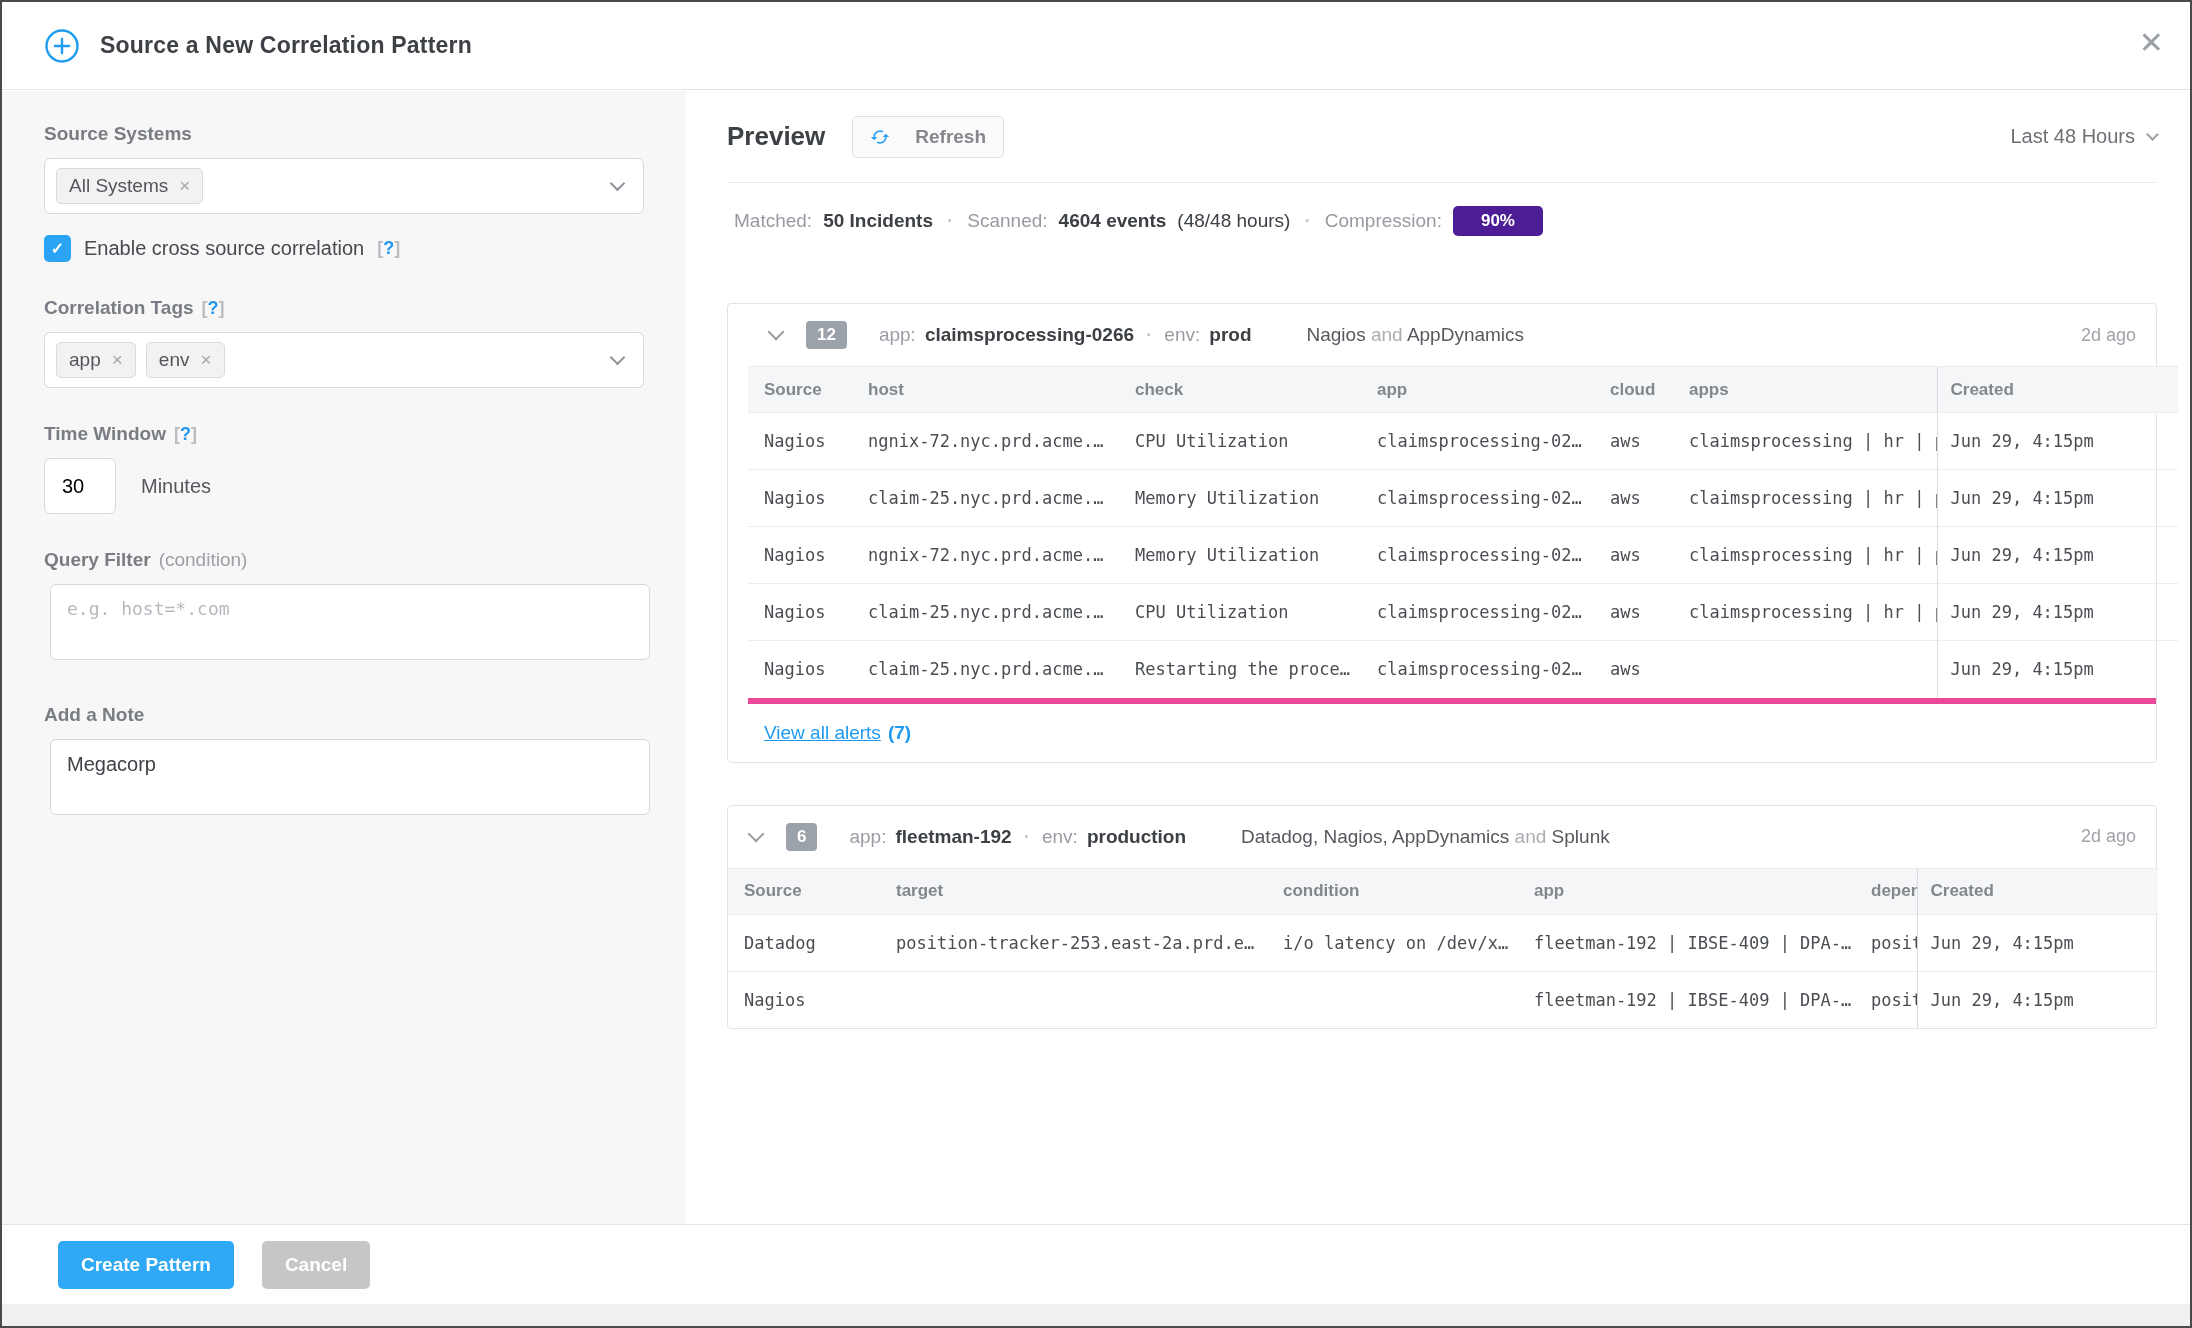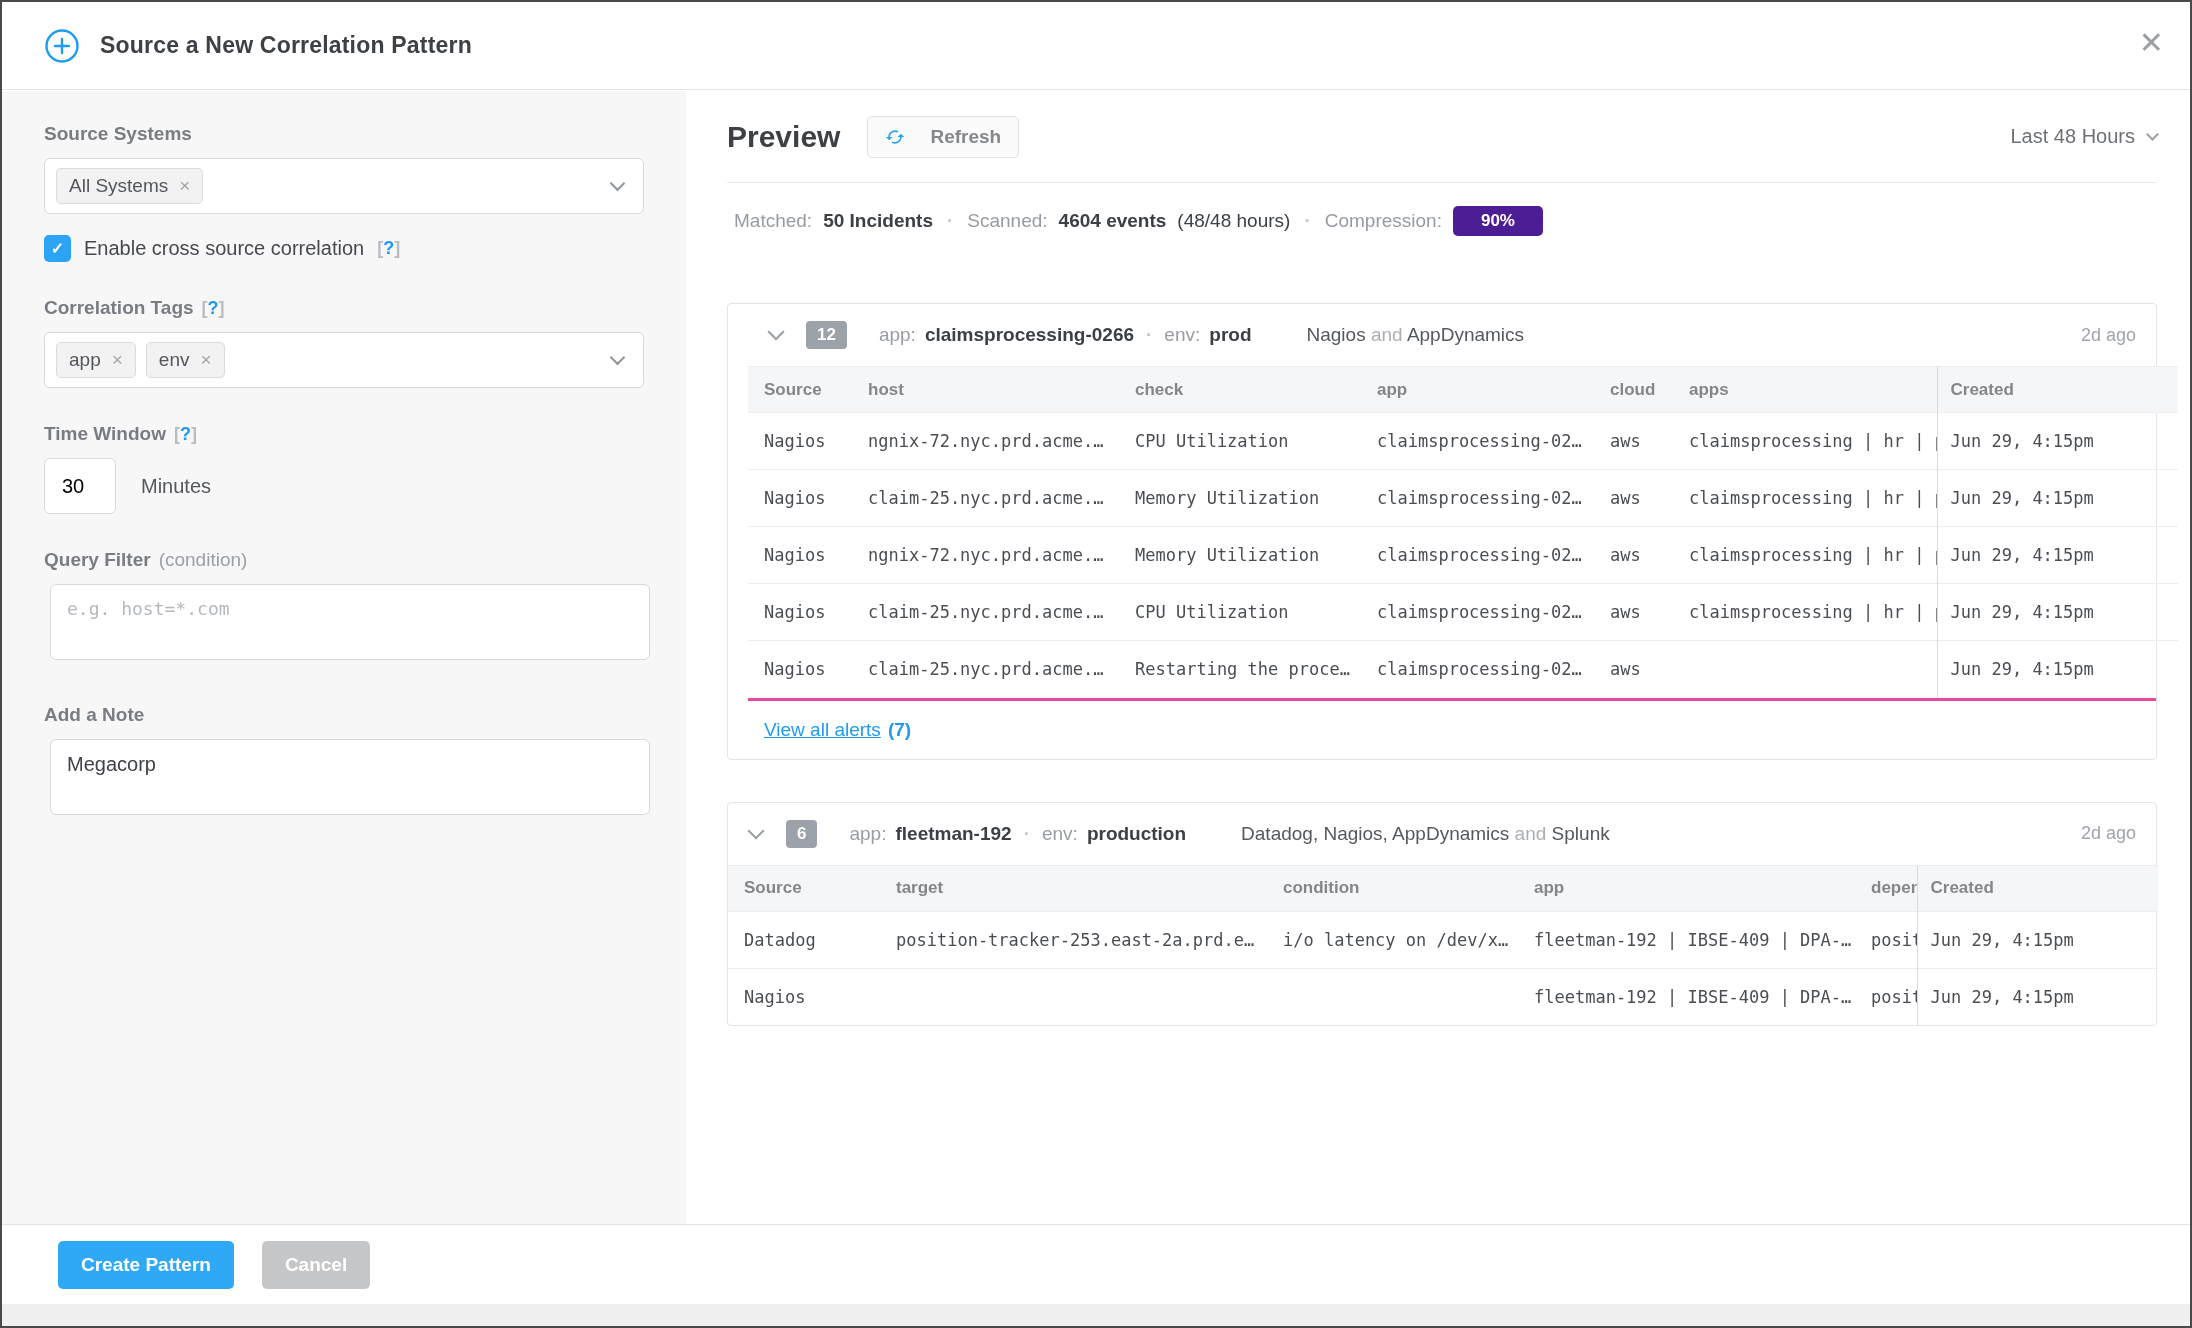--- a/index.html
+++ b/index.html
@@ -68,21 +68,21 @@
   textarea.query{ font-family:"DejaVu Sans Mono", monospace; font-size:18px; }
   textarea.query::placeholder{ color:#b5b9be; }
   
   .right-panel{
     position:absolute; left:684px; top:89px; width:1508px; height:1133px;
     background:#fff; padding:0 37px 0 41px; overflow:hidden;
   }
   .preview-head{
     height:92px; display:flex; align-items:center; border-bottom:1px solid #eaebec;
   }
-  .preview-title{ font-size:30px; font-weight:bold; color:#3d4145; }
+  .preview-title{ font-size:26px; font-weight:bold; color:#3d4145; }
   .refresh-btn{
     margin-left:27px; display:flex; align-items:center; gap:25px;
     background:#fbfbfc; border:1px solid #dfe1e3; border-radius:5px;
     padding:9px 17px; cursor:pointer;
   }
   .refresh-btn span{ font-size:19px; font-weight:bold; color:#84888d; }
   .time-range{ margin-left:auto; display:flex; align-items:center; gap:13px; cursor:pointer; }
   .time-range span{ font-size:20px; color:#6d7176; }
   .chev-sm{
     width:9px; height:9px; border-right:2px solid #9aa0a6; border-bottom:2px solid #9aa0a6;
@@ -124,21 +124,21 @@
     padding:0 4px 0 10px; white-space:nowrap; overflow:hidden;
     border-top:1px solid #ececee;
   }
   tbody td{
     font-family:"DejaVu Sans Mono", monospace; font-size:17px; color:#4a4e53;
     height:57px; padding:0 4px 0 10px; white-space:nowrap; overflow:hidden;
     border-top:1px solid #ededef;
   }
   th:first-child, td:first-child{ padding-left:16px; }
   .created-col{ border-left:1px solid #d8dadd; padding-left:13px !important; }
-  .view-all{ border-top:3px solid #ec4899; padding:18px 16px; font-size:19px; }
+  .view-all{ border-top:6px solid #ec4899; padding:18px 16px; font-size:19px; }
   .view-all a{ color:#1e9bf0; text-decoration:underline; cursor:pointer; }
   .view-all b{ color:#1e9bf0; margin-left:7px; }
   
   .modal-footer{
     position:absolute; left:0; top:1222px; width:2192px; height:80px;
     background:#fff; border-top:1px solid #e4e4e6; display:flex; align-items:center; padding-left:56px; gap:28px;
   }
   .btn{ border:none; border-radius:5px; font-size:19px; font-weight:bold; color:#fff;
         padding:13px 23px; cursor:pointer; font-family:"Liberation Sans",sans-serif;}
   .btn-primary{ background:#2fa9f5; }

